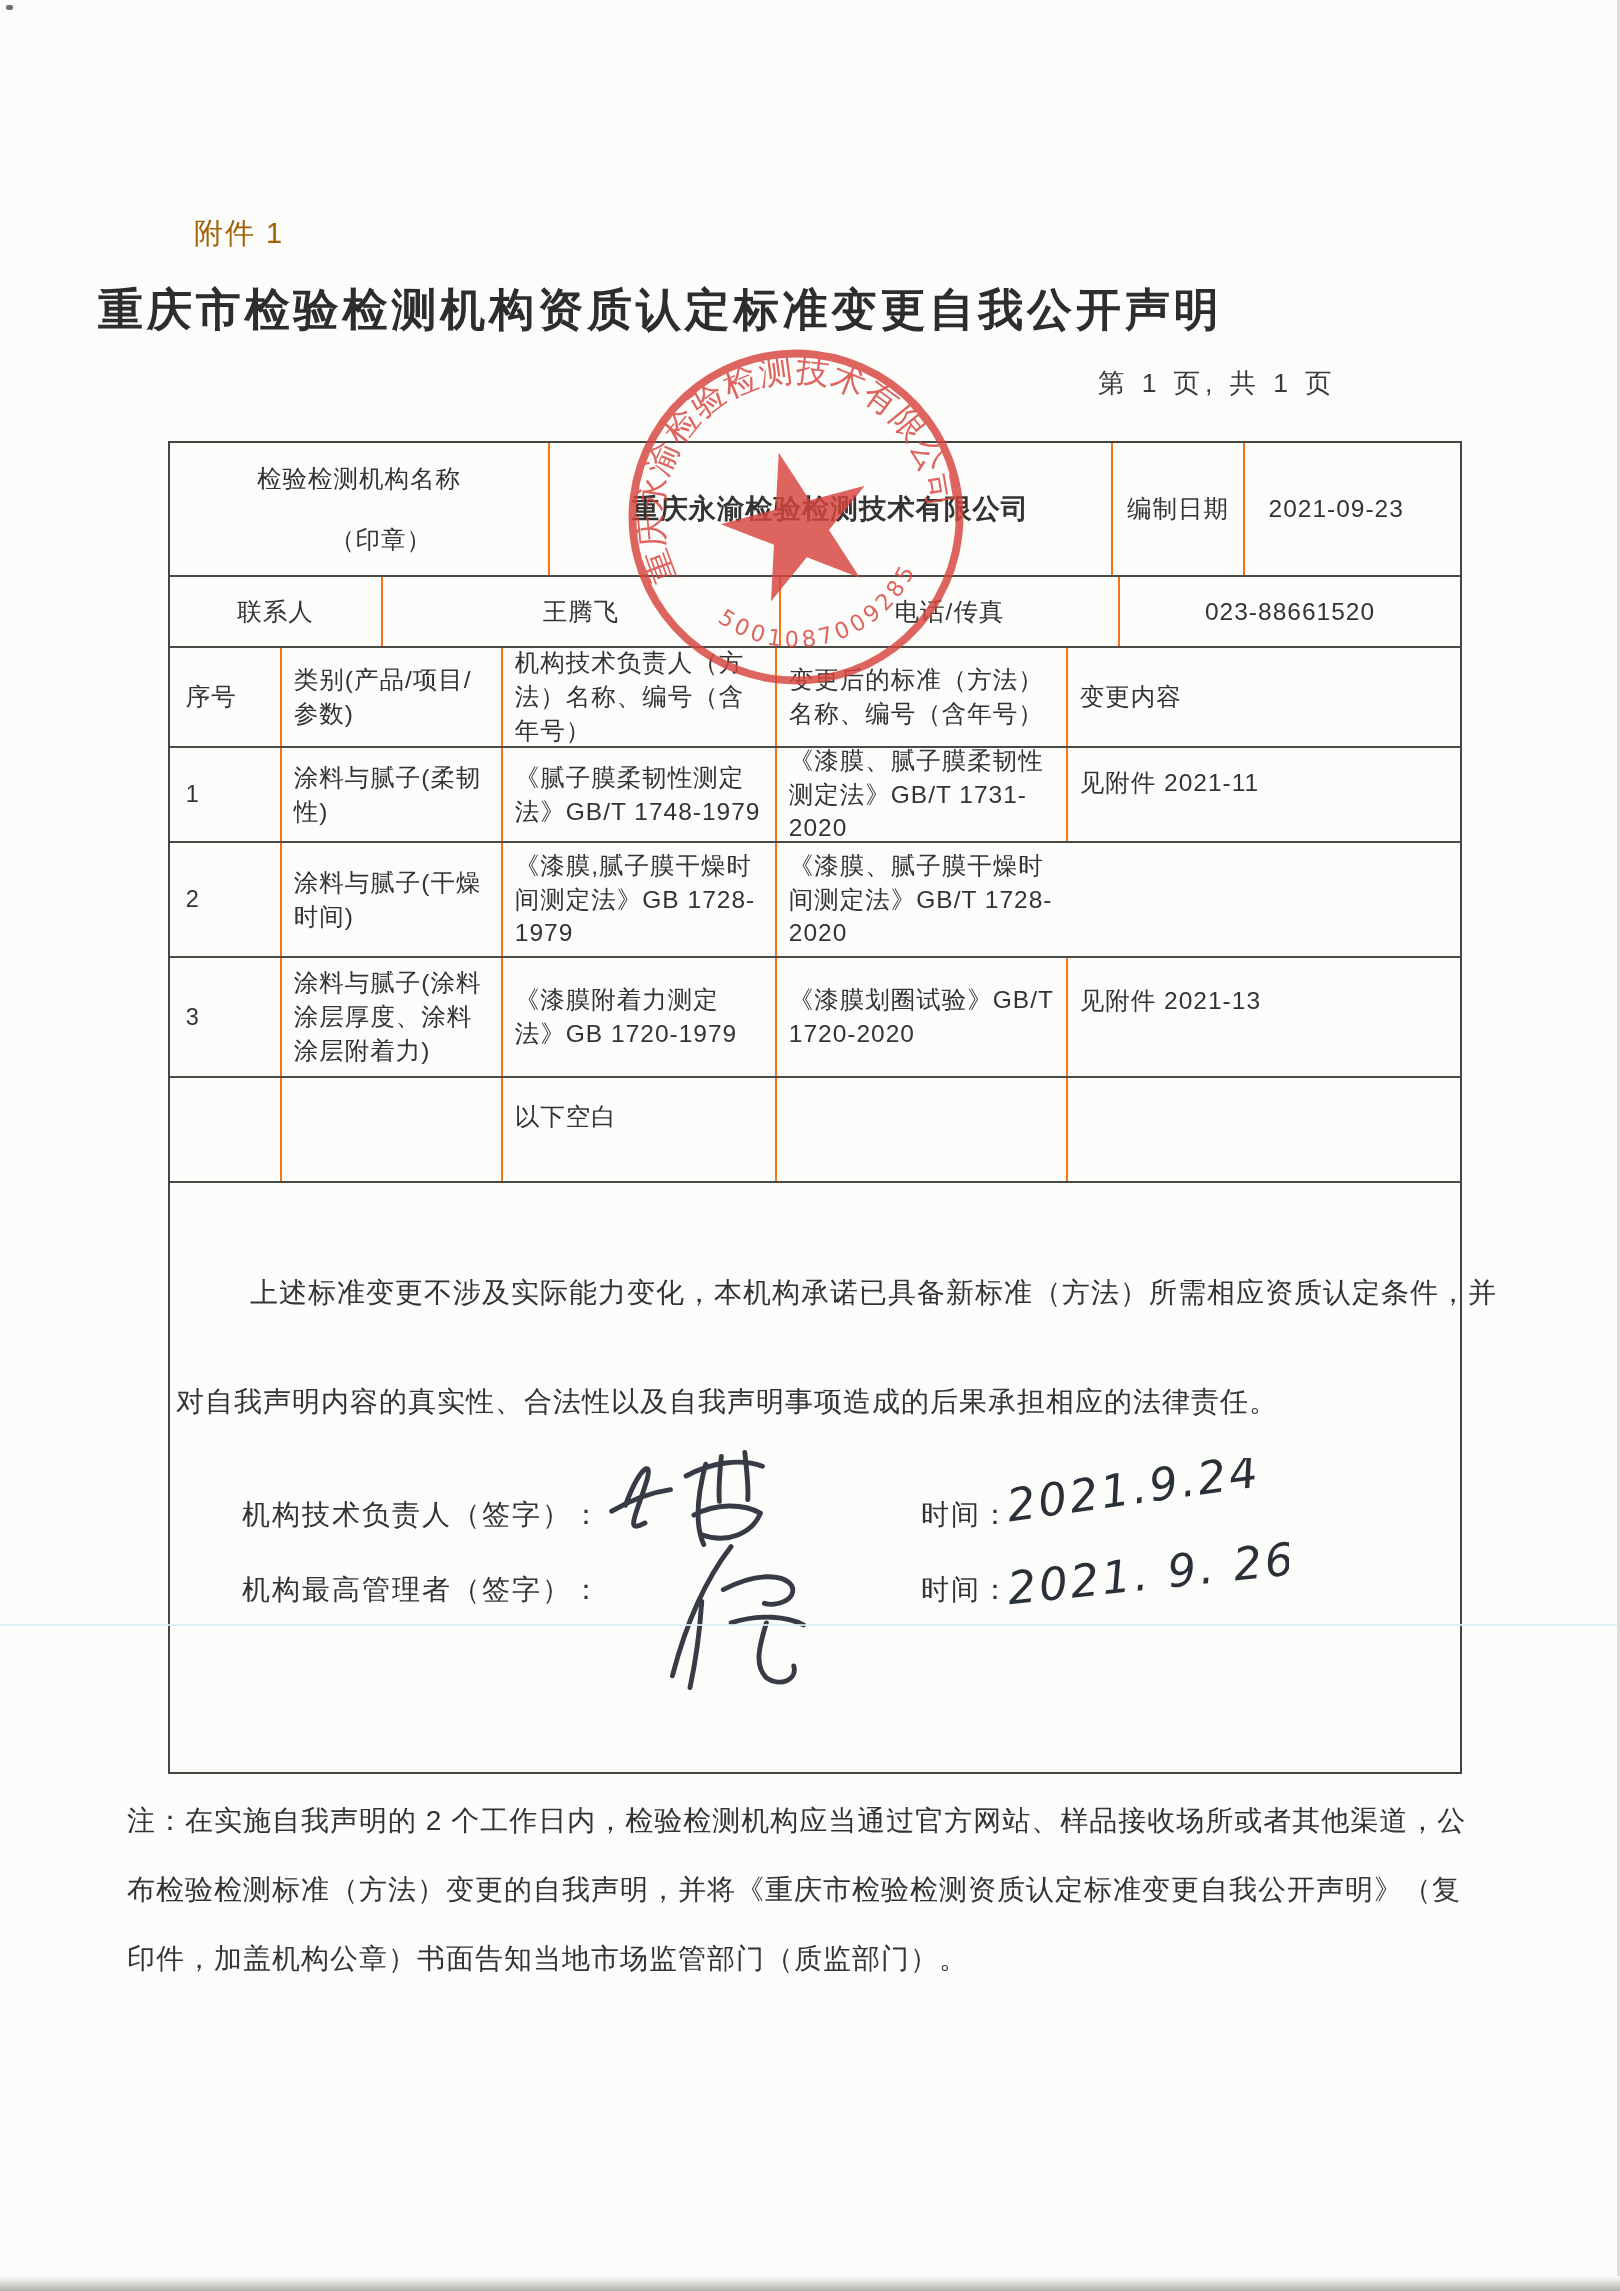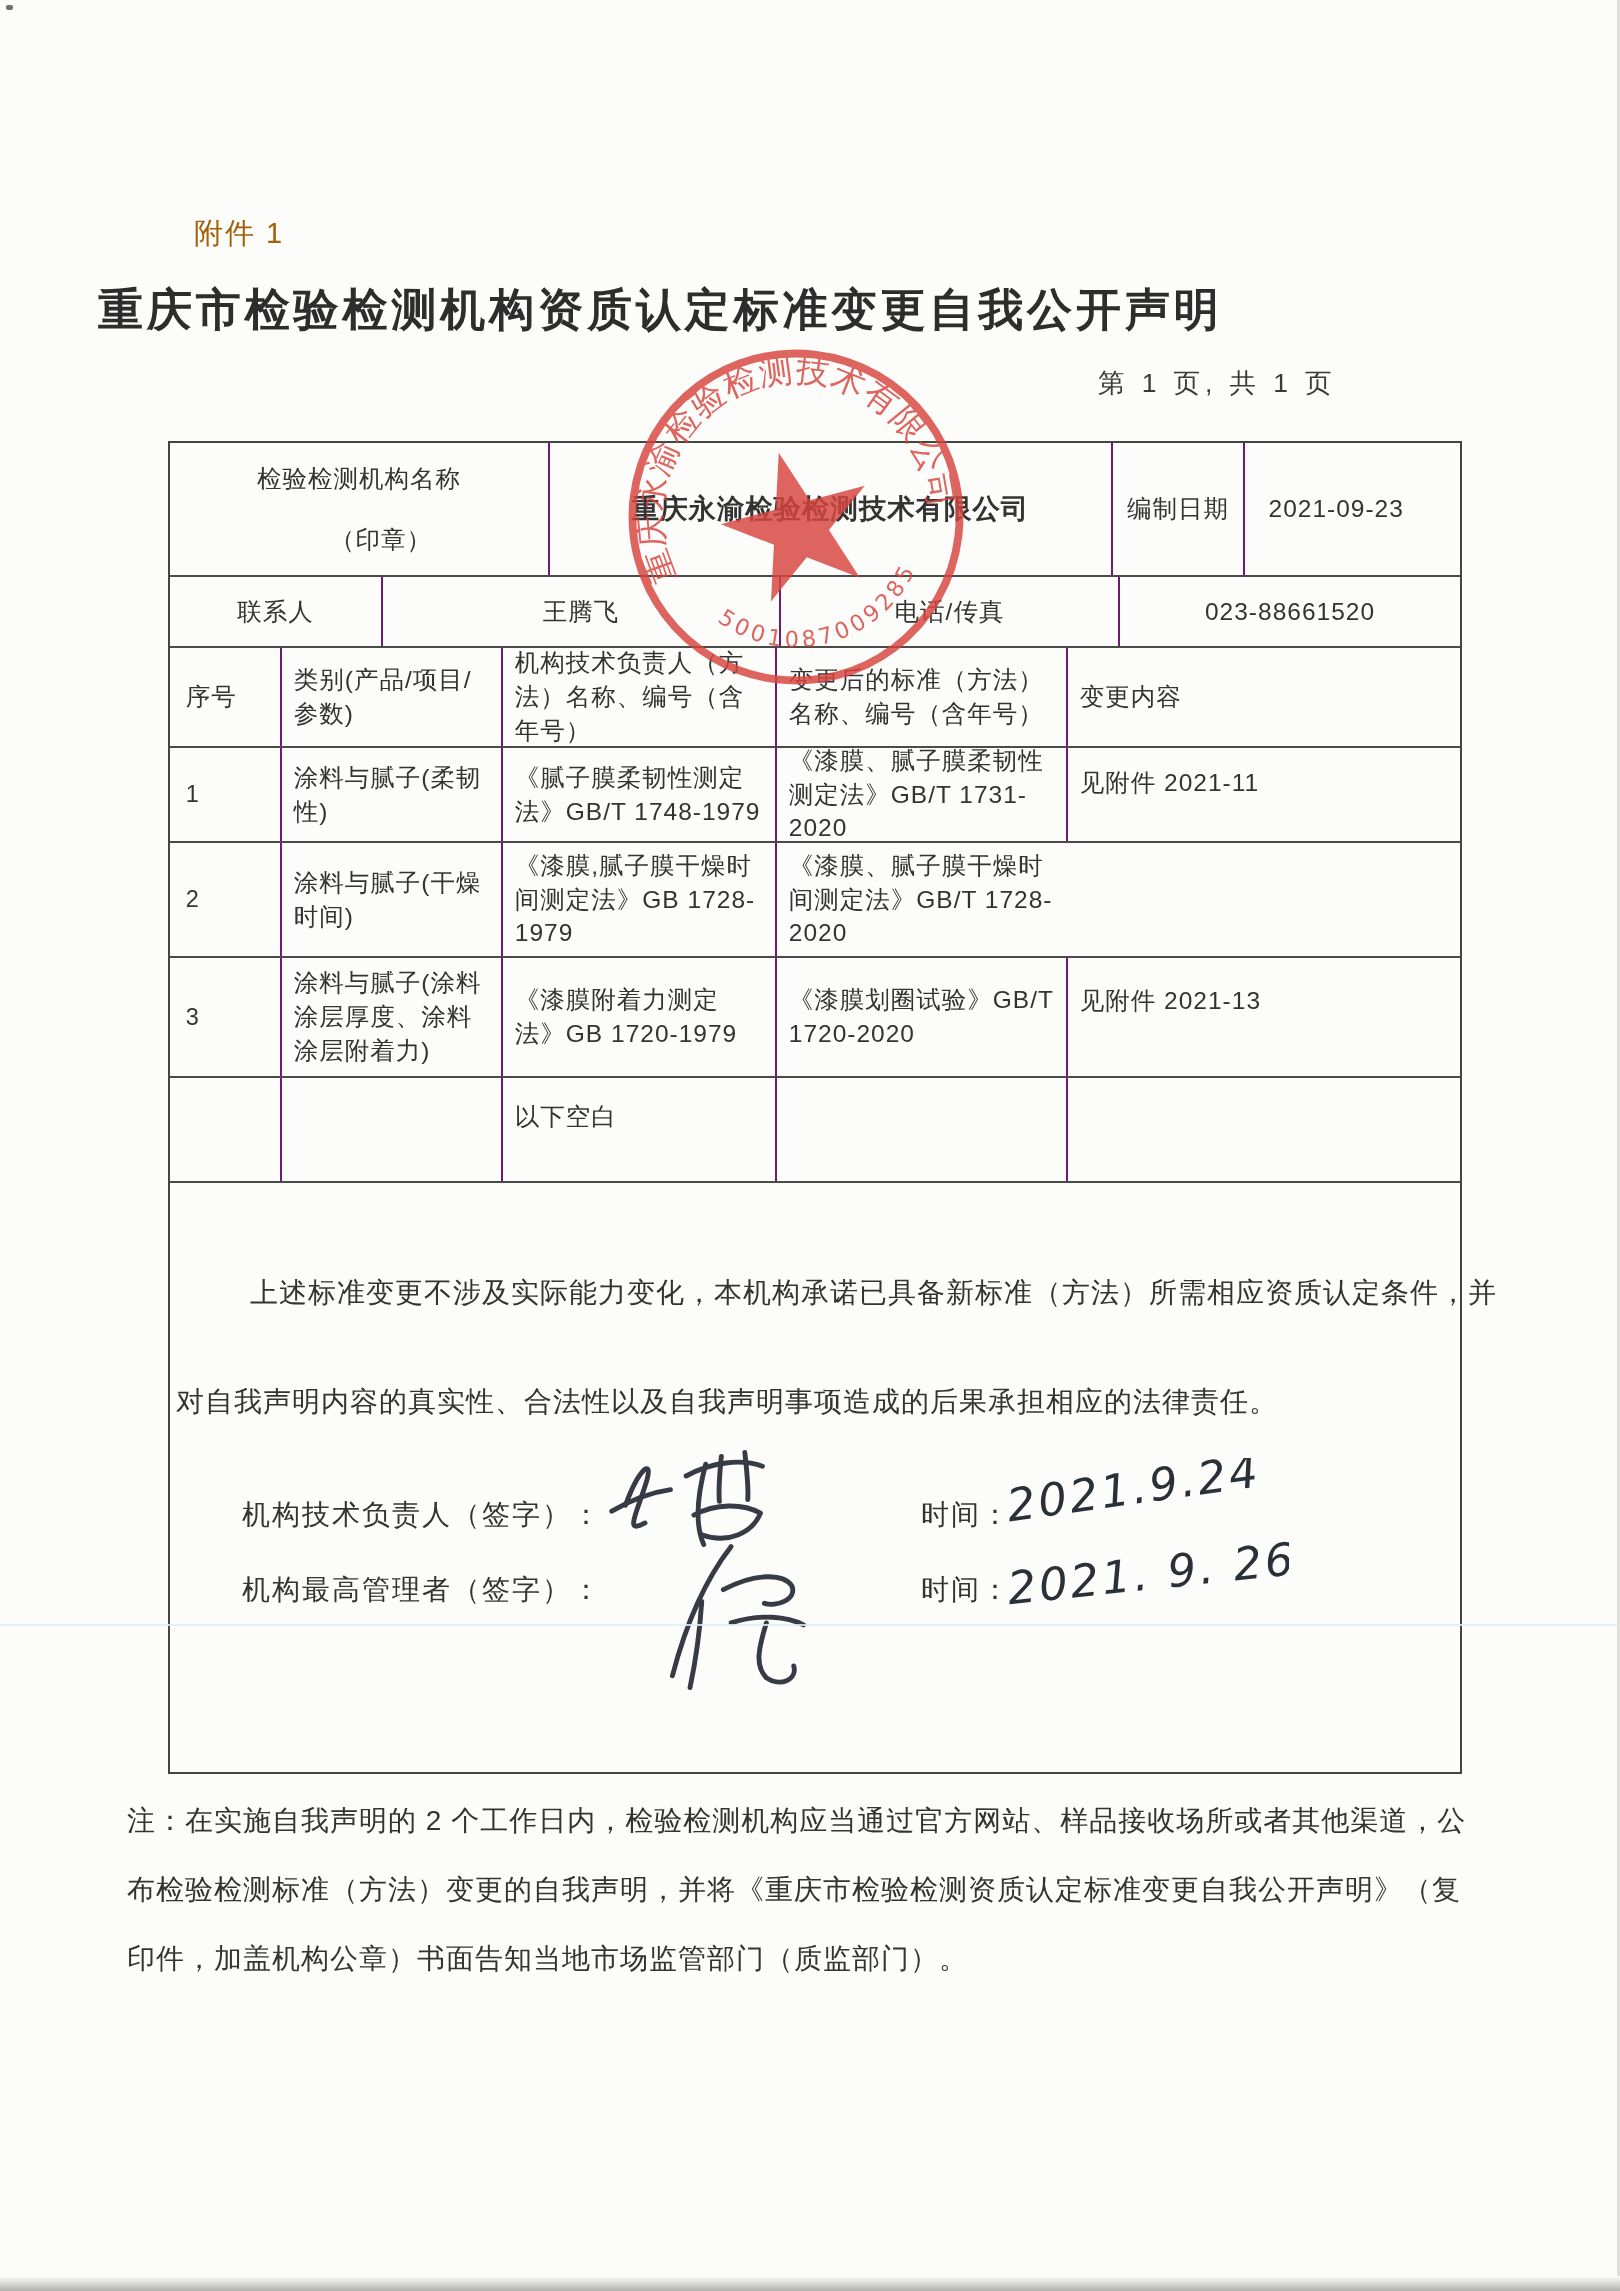--- a/index.html
+++ b/index.html
@@ -17,21 +17,21 @@
 
   .attachment { position:absolute; left:174px; top:214px; font-size:29px; letter-spacing:2px; color:#a16207;margin-left:20px; }
   .title { position:absolute; left:98px; top:280px; width:1411px; text-align:left;
            font-size:45px; font-weight:bold; letter-spacing:3.9px; color:#2d2d2d; }
   .pageinfo { position:absolute; left:1098px; top:365px; width:333px; font-size:26.5px; letter-spacing:4.9px; color:#3a3a3a; }
 
   
   .tbl { position:absolute; left:168px; top:441px; width:1290px; border:2.9px solid #444440; box-sizing:content-box; }
   .trow { display:flex; border-bottom:2px solid #4a4a46; }
   .trow:last-child { border-bottom:none; }
-  .cell { box-sizing:border-box; border-right:2px solid #701a75; padding:7.8px 11.8px;
+  .cell { box-sizing:border-box; border-right:2px solid #f97316; padding:7.8px 11.8px;
           display:flex; align-items:center; font-size:24.5px; line-height:1.38; letter-spacing:1px; color:#333; }
   .cell:last-child { border-right:none; }
   .c-center { justify-content:center; text-align:center; }
   .c-col { flex-direction:column; justify-content:center; }
   .c-col .gap { margin-top:27.4px;margin-left:44px; }
   .bold { font-weight:bold; }
   .hdr { font-size:24.5px; }
   .no-cell { padding-left:15.7px; font-size:23.5px; }
 
   

